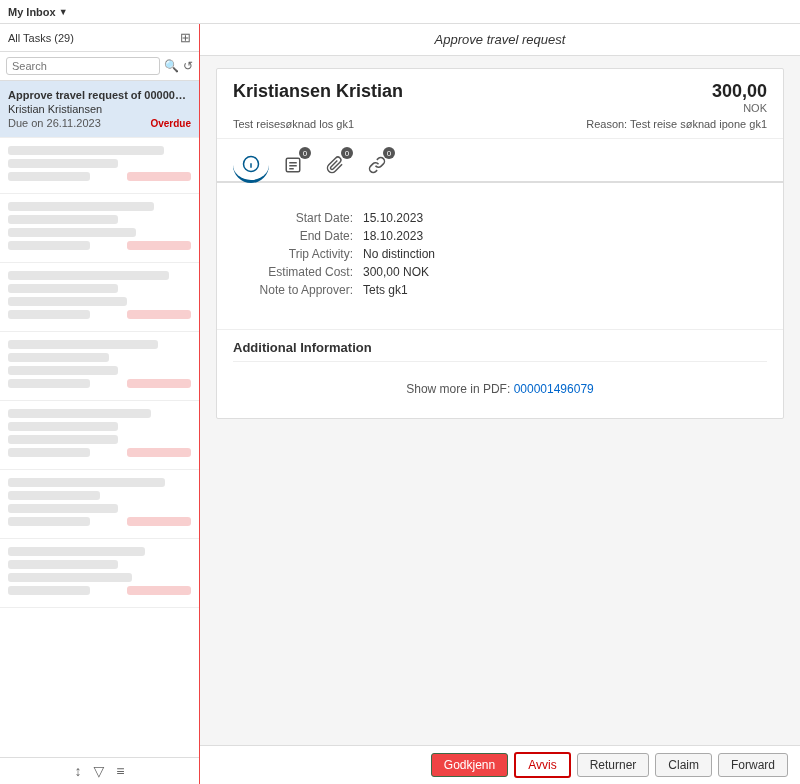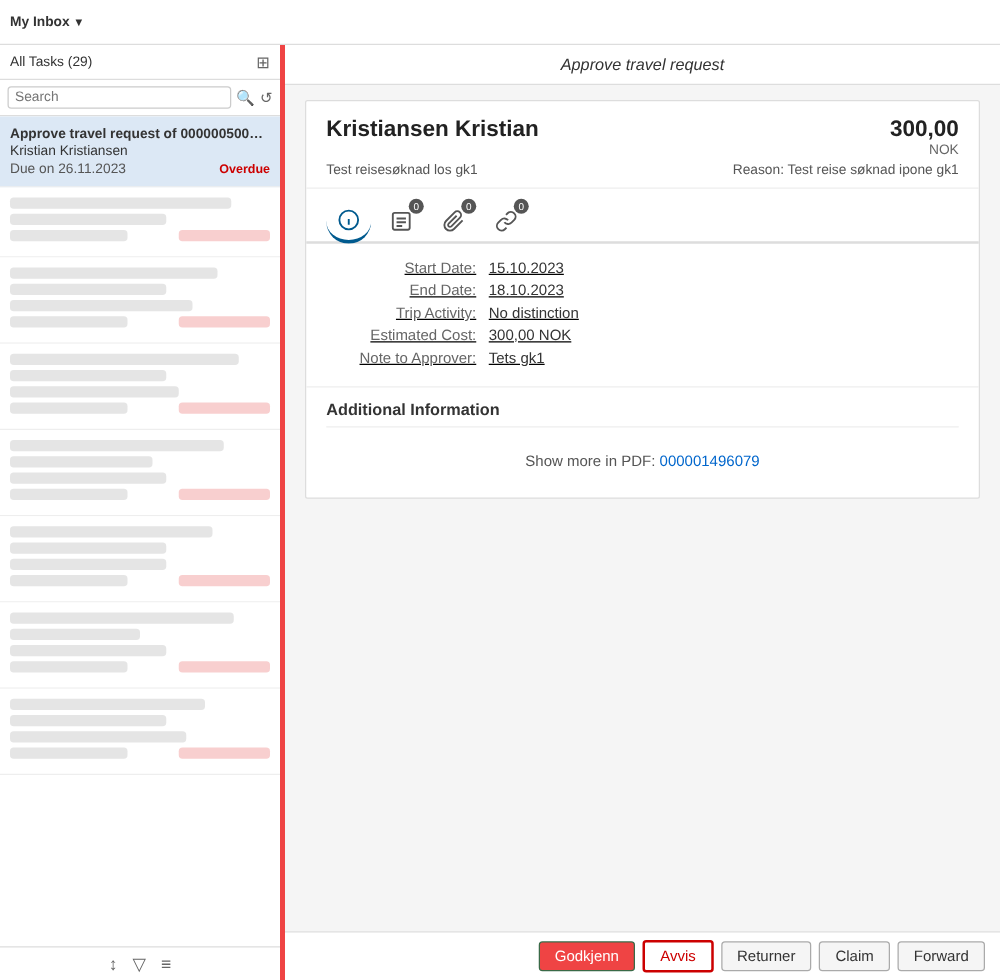--- a/index.html
+++ b/index.html
@@ -3,41 +3,41 @@
   <meta charset="utf-8">
   <style>
     * { box-sizing: border-box; margin: 0; padding: 0; }
     body { font-family: Arial, sans-serif; font-size: 12px; background: #f0f0f0; width: 800px; height: 784px; overflow: hidden; display: flex; flex-direction: column; }
 
     
     .top-bar {
       background: #fff;
       border-bottom: 1px solid #ddd;
       padding: 0 8px;
-      height: 36px;
+      height: 24px;
       display: flex;
       align-items: center;
       font-size: 11px;
       font-weight: bold;
     }
     .top-bar span { color: #333; }
     .top-bar .arrow { font-size: 9px; margin-left: 3px; }
 
     
     .main-layout {
       display: flex;
       flex: 1;
       overflow: hidden;
     }
 
     
     .left-panel {
-      width: 228px;
-      background: #fff;
-      border-right: 4px solid #ef4444;
+      width: 200px;
+      background: #fff;
+      border-right: 1px solid #ef4444;
       display: flex;
       flex-direction: column;
       flex-shrink: 0;
     }
 
     .left-header {
       padding: 6px 8px;
       border-bottom: 1px solid #ddd;
       display: flex;
       align-items: center;
@@ -237,23 +237,22 @@
       border-radius: 50%;
       width: 12px;
       height: 12px;
       display: flex;
       align-items: center;
       justify-content: center;
     }
 
     
     .detail-fields {
-      padding: 12px 16px;
-      border-bottom: 1px solid #eee;
-      text-decoration: underline;
+      padding: 28px 16px;
+      border-bottom: 1px solid #eee;
     }
     .field-row {
       display: flex;
       margin-bottom: 4px;
       font-size: 12px;
     }
     .field-label {
       width: 130px;
       text-align: right;
       color: #666;

